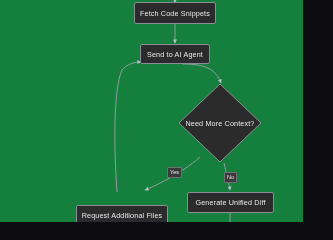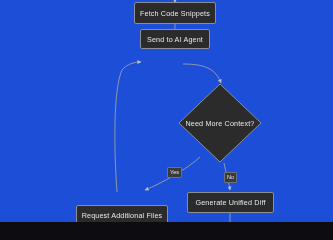--- a/index.html
+++ b/index.html
@@ -2,23 +2,23 @@
 <html><head>
 <meta charset="utf-8">
 <style>
   html, body {
     margin: 0;
     padding: 0;
     background: #0c0c11;
   }
   #canvas {
     position: relative;
-    width: 333px;
+    width: 303px;
     height: 222px;
-    background: #1d4ed8;
+    background: #15803d;
     overflow: hidden;
     font-family: "Liberation Sans", sans-serif;
   }
   #edges {
     position: absolute;
     left: 0;
     top: 0;
     width: 333px;
     height: 222px;
   }
@@ -101,21 +101,21 @@
 
     <path d="M224,163 C226,173 229,183 230,190" stroke="#9aa0a6" stroke-width="0.9" fill="none" marker-end="url(#arrow)"></path>
 
     <path d="M230,213 L230,228" stroke="#9aa0a6" stroke-width="0.9" fill="none"></path>
   </svg>
 
   <div class="node" style="left:134px; top:2px; width:82px; height:22px;">
     <span>Fetch Code Snippets</span>
   </div>
 
-  <div class="node" style="left:140px; top:29px; width:70px; height:20px;justify-content:center;">
+  <div class="node" style="left:140px; top:44px; width:70px; height:20px;justify-content:center;">
     <span>Send to AI Agent</span>
   </div>
 
   <div class="diamond-wrap" style="left:178px; top:83px; width:84px; height:80px;">
     <svg class="diamond-shape" viewBox="0 0 84 80" preserveAspectRatio="none">
       <polygon points="42,1 83,40 42,79 1,40" fill="#2b2b2b" stroke="#8a8f96" stroke-width="1"></polygon>
     </svg>
     <div class="diamond-label">Need More Context?</div>
   </div>
 

